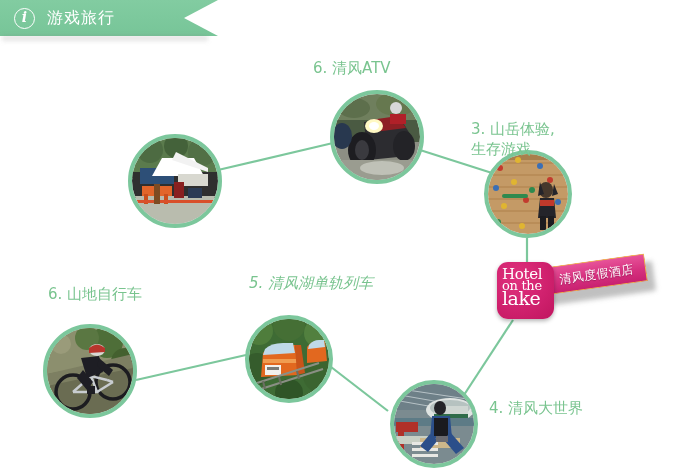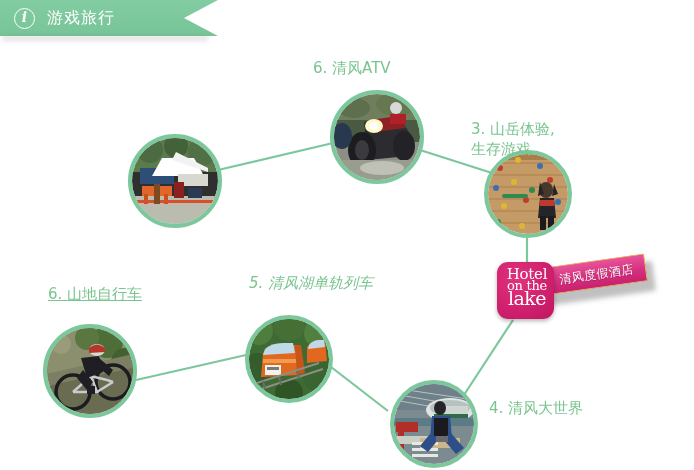--- a/index.html
+++ b/index.html
@@ -208,21 +208,20 @@
     overflow: hidden;
   }
   .logo-txt {
     position: absolute;
     left: 5px;
     top: 6px;
     width: 50px;
     color: #ffffff;
     font-family: "DejaVu Serif", "Liberation Serif", serif;
     line-height: 0.82;
-    text-align: center;
   }
   .logo-l1 { font-size: 15px; letter-spacing: -0.3px; }
   .logo-l2 { font-size: 13px; letter-spacing: -0.3px; margin-top: 1px;}
   .logo-l3 { font-size: 19px; letter-spacing: -0.5px; margin-top: -1px;}
 </style>
 </head>
 <body>
 
 <div id="stage">
 
@@ -426,21 +425,21 @@
         </g>
         <path d="M34 30 L52 28 L56 44 L40 50 Z" fill="#1e1e24"></path>
         <path d="M52 30 L66 42 L62 48 L50 38 Z" fill="#1e1e24"></path>
         <path d="M36 42 L46 54 L40 62 L30 50 Z" fill="#1e1e24"></path>
         <ellipse cx="50" cy="22" rx="8" ry="6" fill="#d8d8d4"></ellipse>
         <path d="M42 20 Q50 13 58 20 L58 24 L42 25 Z" fill="#b8352c"></path>
         <rect x="40" y="58" width="8" height="8" fill="#1e1e24"></rect>
       </svg>
     </div>
   </div>
-  <div class="label" style="left:48px; top:284px;text-decoration:underline;">6. 山地自行车</div>
+  <div class="label" style="left:48px; top:284px;">6. 山地自行车</div>
 
   <div class="hotel-badge">
     <div class="tag-shadow"></div>
     <div class="tag"></div>
     <div class="tag-border"></div>
     <div class="tag-text">清风度假酒店</div>
     <div class="logo-sq">
       <div class="logo-txt">
         <div class="logo-l1">Hotel</div>
         <div class="logo-l2">on the</div>

